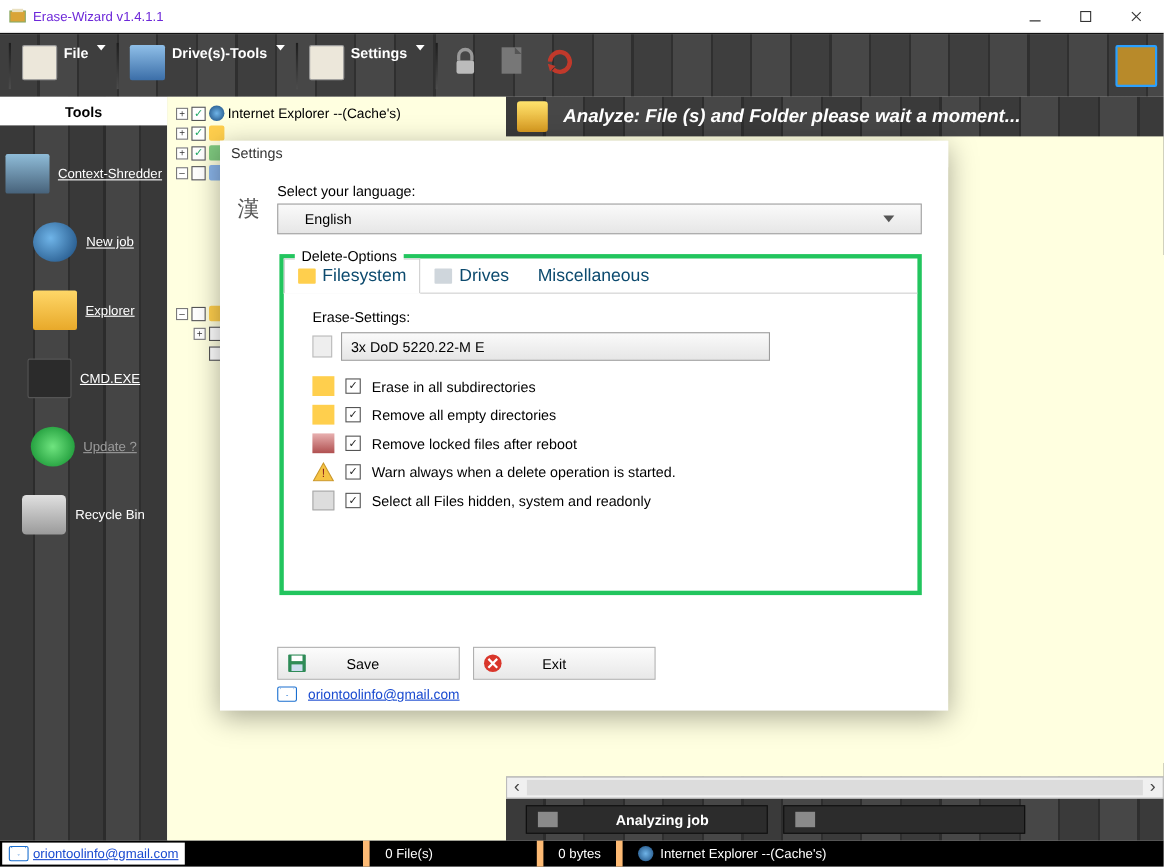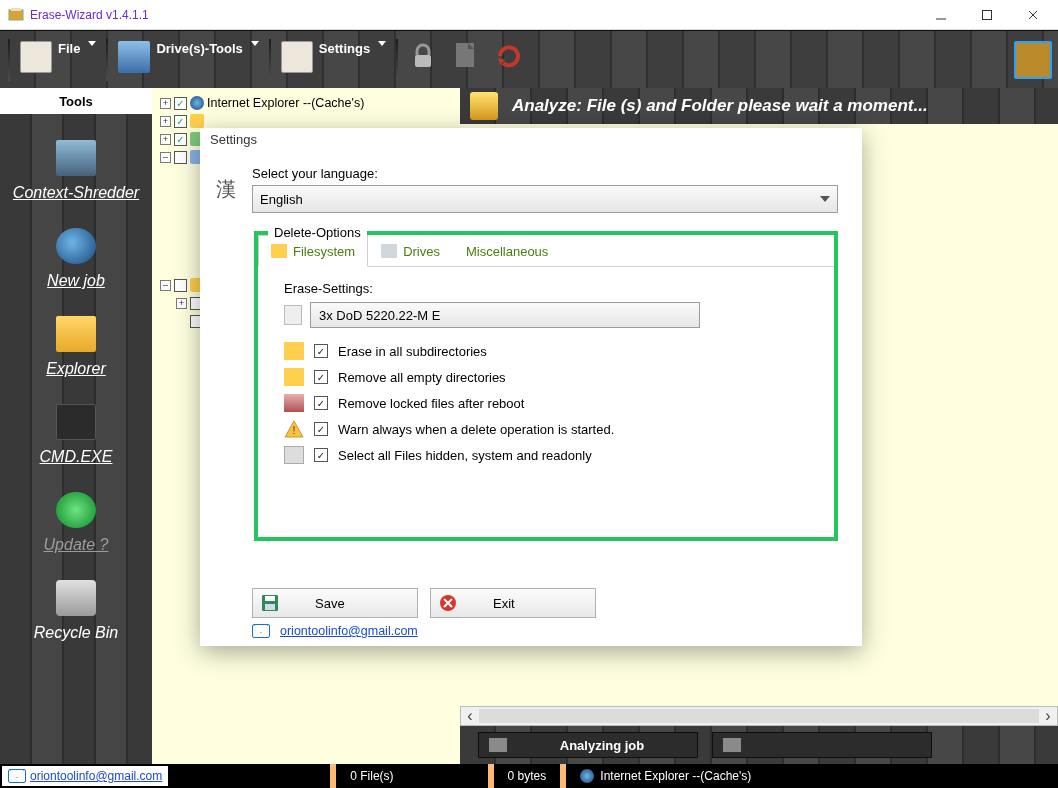--- a/index.html
+++ b/index.html
@@ -29,21 +29,21 @@
   .logo { width:38px;height:38px;border:2px solid #2aa0ff; background:#b88a2a; border-radius:2px;}
 
   
   .main { display: flex; height: calc(788px - 30px - 58px - 24px); position: relative; }
 
   
   .side { width: 152px; background:
       repeating-linear-gradient(90deg,#393939 0 30px,#2c2c2c 30px 32px,#454545 32px 62px,#2e2e2e 62px 64px);
     display:flex; flex-direction:column; align-items:center; padding-top:0; }
   .side-head { width:100%; height:26px; background:#fff; color:#000; font-weight:bold; font-size:13px; display:flex; align-items:center; justify-content:center;}
-  .side-item { display:flex; flex-direction:column; align-items:center; margin-top:26px; color:#fff; font-size:16px; text-decoration:underline; gap:8px; cursor:pointer;font-style:italic;}
+  .side-item { display:flex; flex-direction:row; align-items:center; margin-top:26px; color:#fff; font-size:12px; text-decoration:underline; gap:8px; cursor:pointer;}
   .side-item.nolink { text-decoration:none;}
   .side-ic { width:40px; height:36px; border-radius:2px; }
 
   
   .tree { width: 308px; background:#ffffe0; font-size:12.5px; padding:6px 4px; color:#000; }
   .tree-row { display:flex; align-items:center; gap:3px; height:18px; padding-left:4px;}
   .sq { width:11px;height:11px;border:1px solid #7a7a7a;display:inline-flex;align-items:center;justify-content:center;font-size:9px;line-height:1;color:#333;background:#fff;}
   .cb { width:13px;height:13px;border:1px solid #555;display:inline-flex;align-items:center;justify-content:center;background:#fff;}
   .cb.chk::after{content:"✓";font-size:10px;color:#2a6;}
   .tree-ic{width:14px;height:14px;border-radius:2px;}
@@ -68,26 +68,26 @@
   .sb-left { background:#fff; color:#1a4bd0; padding:2px 6px; display:flex; align-items:center; gap:4px; height:20px; margin:2px; text-decoration:underline;}
   .sb-seg { padding:0 14px; border-left:6px solid #fdba74; height:100%; display:flex; align-items:center; gap:6px;}
 
   
   .modal { position:absolute; left:200px; top:40px; width:662px; height:518px; background:#fff; box-shadow:0 6px 24px rgba(0,0,0,.35); z-index:50; display:flex; flex-direction:column;}
   .modal-title { height:24px; padding:4px 10px; font-size:13px; color:#333; background:#fff;}
   .modal-body { flex:1; padding:10px 24px 4px 14px; font-size:13px; color:#000;}
   .lang-row { display:flex; align-items:center; gap:14px; margin-top:4px;}
   .kanji { font-size:20px; color:#555; width:24px; text-align:center;}
   .lang-col { flex:1;}
-  .sel { width:100%; height:28px; border:1px solid #9c9c9c; background:linear-gradient(#fafafa,#e6e6e6); padding:0 7px; font-size:13px; display:flex; align-items:center; justify-content:space-between;}
+  .sel { width:100%; height:28px; border:1px solid #9c9c9c; background:linear-gradient(#fafafa,#e6e6e6); padding:0 24px; font-size:13px; display:flex; align-items:center; justify-content:space-between;}
   .sel .car{width:0;height:0;border-left:5px solid transparent;border-right:5px solid transparent;border-top:6px solid #555;}
   .group { border:4px solid #22c55e; margin:18px 0 0 40px; padding:0; height:310px; position:relative;}
   .group-title { position:absolute; top:-10px; left:10px; background:#fff; padding:0 6px; font-size:13px;}
   .tabs { display:flex; gap:0; border-bottom:1px solid #cfcfcf; height:32px;}
-  .tab { padding:6px 12px; font-size:13px; display:flex; align-items:center; gap:6px; border:1px solid transparent; margin-bottom:-1px; color:#4d7c0f;}
+  .tab { padding:6px 12px; font-size:16px; display:flex; align-items:center; gap:6px; border:1px solid transparent; margin-bottom:-1px; color:#0c4a6e;}
   .tab.active { border:1px solid #cfcfcf; border-bottom:1px solid #fff; background:#fff;}
   .tab-ic{width:16px;height:14px;border-radius:1px;}
   .group-inner{padding:14px 20px 6px 26px;}
   .es-lbl{margin-left:0;}
   .es-row{display:flex;align-items:center;gap:8px;margin:6px 0 14px 0;}
   .es-ic{width:18px;height:20px;background:#eee;border:1px solid #bbb;}
   .es-sel{flex:1;max-width:390px;height:26px;border:1px solid #9c9c9c;background:linear-gradient(#fafafa,#e6e6e6);display:flex;align-items:center;justify-content:space-between;padding:0 8px;font-size:13px;}
   .opt{display:flex;align-items:center;gap:10px;margin:8px 0;}
   .opt .oic{width:20px;height:18px;}
   .opt .ocb{width:14px;height:14px;border:1px solid #555;display:inline-flex;align-items:center;justify-content:center;background:#fff;}

